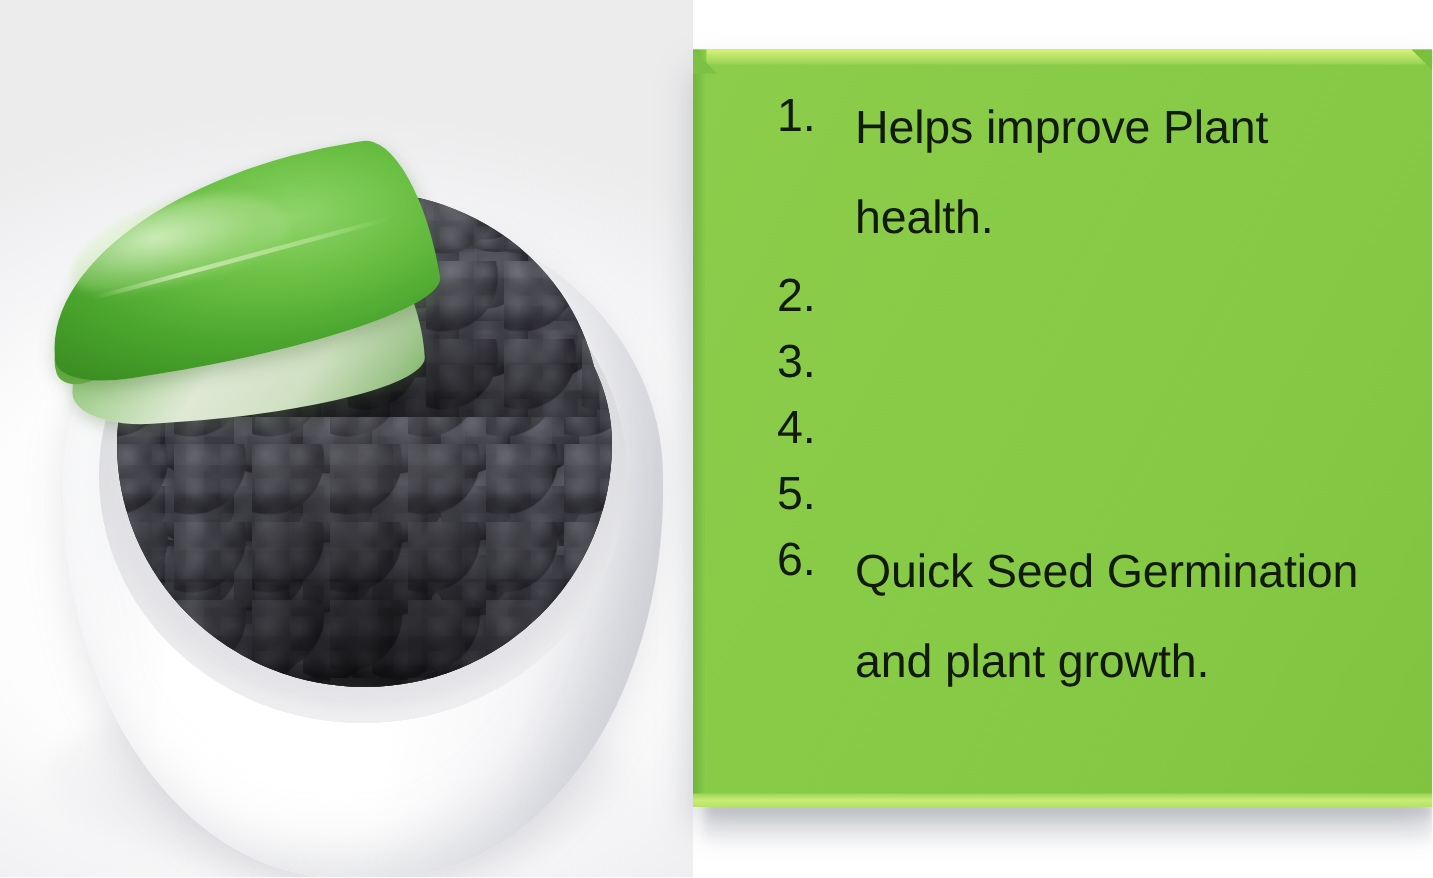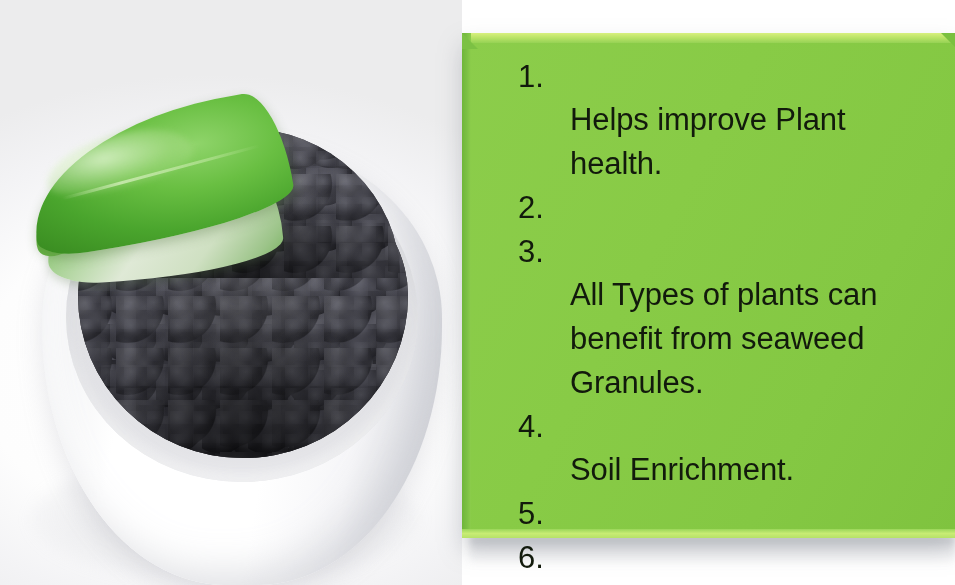--- a/index.html
+++ b/index.html
@@ -296,26 +296,25 @@
     width: 52px;
     text-align: left;
     font-size: 31px;
     line-height: 44px;
     color: #121a0c;
     font-family: "Liberation Sans", sans-serif;
   }
   .benefit-text {
     flex: 1 1 auto;
     font-size: 31px;
-    line-height: 44px;
+    line-height: 60px;
     color: #121a0c;
     font-family: "Liberation Sans", sans-serif;
     letter-spacing: -0.1px;
     white-space: pre-line;
-    margin-top: 43px;
   }
 </style>
 </head>
 <body>
 
 <div id="poster">
 
   <div class="photo-pane">
 
     <div class="bowl-shadow"></div>
@@ -357,34 +356,32 @@
         <span class="benefit-text">Helps improve Plant
 health.</span>
       </li>
 
       <li class="benefit-item">
         <span class="benefit-num">2.</span>
       </li>
 
       <li class="benefit-item">
         <span class="benefit-num">3.</span>
-        <span class="benefit-text">All Types of plants can
-benefit from seaweed
-Granules.</span>
       </li>
 
       <li class="benefit-item">
         <span class="benefit-num">4.</span>
-        <span class="benefit-text">Soil Enrichment.</span>
       </li>
 
       <li class="benefit-item">
         <span class="benefit-num">5.</span>
       </li>
 
       <li class="benefit-item">
         <span class="benefit-num">6.</span>
+        <span class="benefit-text">Quick Seed Germination
+and plant growth.</span>
       </li>
 
     </ol>
   </div>
 
 </div>
 
 </body></html>

